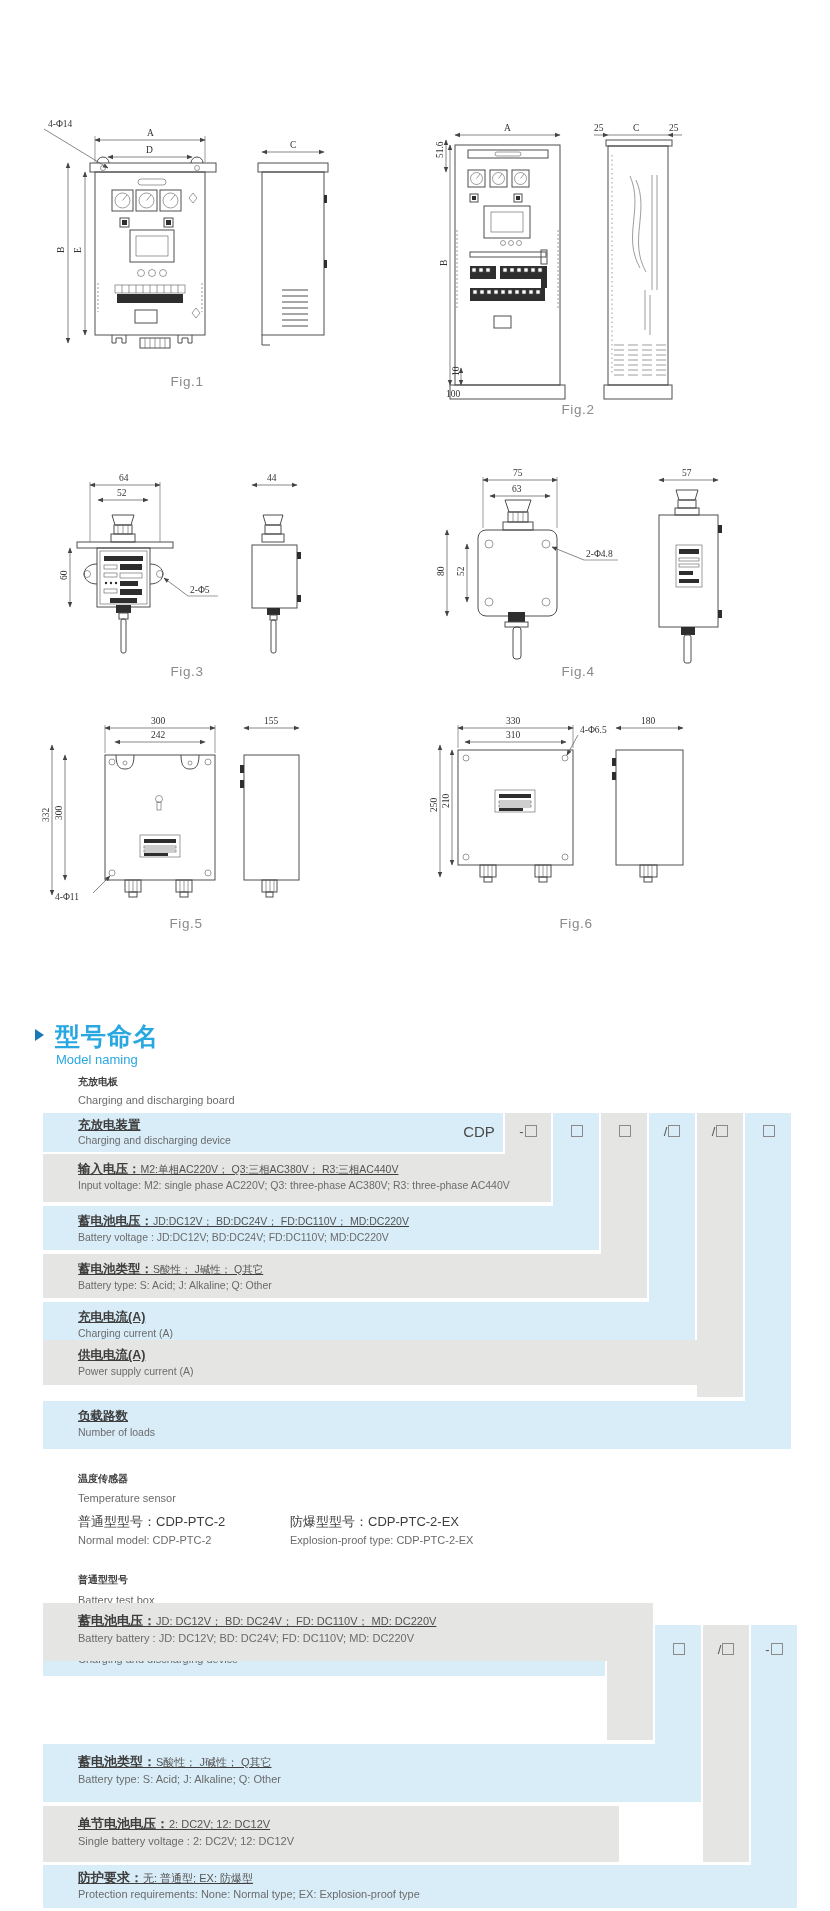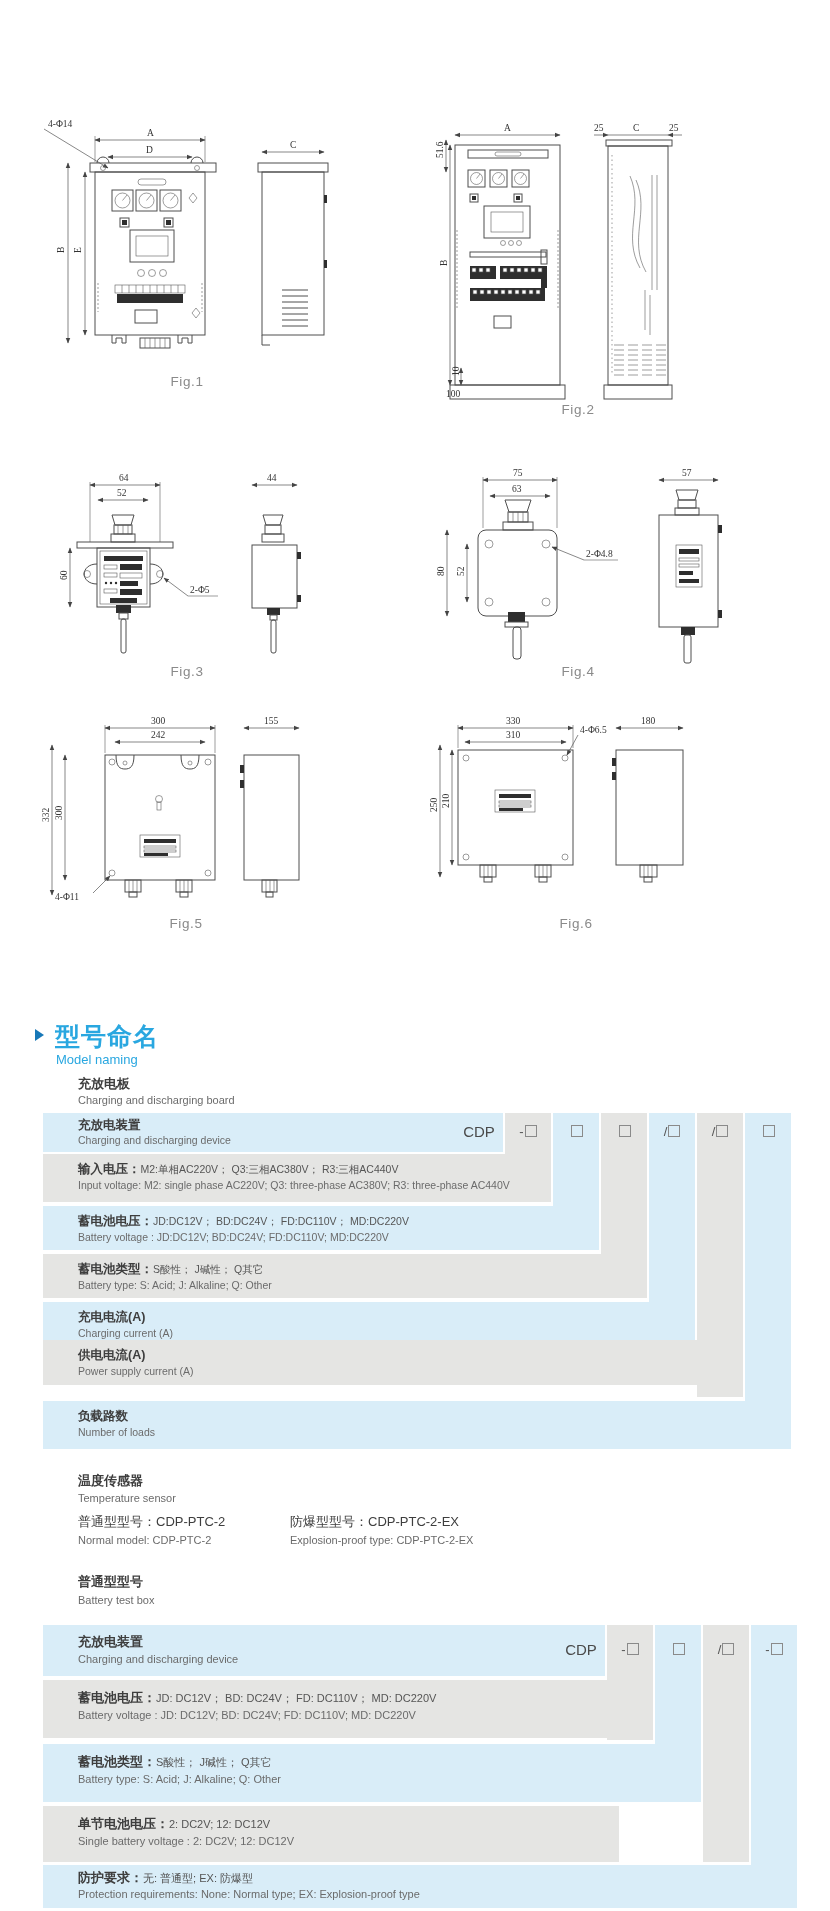--- a/index.html
+++ b/index.html
@@ -13,28 +13,28 @@
   .dim{stroke:#555;stroke-width:.7;fill:none;}
   .dk{fill:#2e2e2e;stroke:none;}
   .lt{fill:#ffffff;stroke:#4e4e4e;stroke-width:.7;}
   .dimtxt{font:9.5px "Liberation Serif","DejaVu Serif",serif;fill:#333;}
   .cap{font:13.5px "Liberation Sans",sans-serif;fill:#8a8a8a;letter-spacing:.6px;}
   
   .sec-tri{width:0;height:0;border-left:9px solid #1878b8;border-top:6px solid transparent;
            border-bottom:6px solid transparent;left:35px;top:1029px;}
   .sec-title{left:55px;top:1020px;font-size:25px;font-weight:bold;color:#29a7e0;letter-spacing:1px;}
   .sec-sub{left:56px;top:1052px;font-size:13px;color:#29a7e0;}
-  .h-zh{font-size:13px;font-weight:bold;color:#3e3e3e;}
+  .h-zh{font-size:10px;font-weight:bold;color:#3e3e3e;}
   .h-en{font-size:11px;color:#6b6b6b;}
   .band{position:absolute;left:43px;}
   .blue{background:#d9edf8;}
   .gray{background:#e5e5e3;}
   .strip{position:absolute;width:46px;top:1113px;}
   .strip2{top:1625px;}
-  .row-zh{position:absolute;left:35px;top:7px;font-size:12.5px;font-weight:bold;color:#3e3e3e;white-space:nowrap;}
+  .row-zh{position:absolute;left:35px;top:7px;font-size:12.5px;font-weight:bold;color:#3e3e3e;white-space:nowrap;text-decoration:underline;}
   .row-zh .rest{font-size:10.5px;font-weight:normal;color:#555;}
   .row-en{position:absolute;left:35px;top:25px;font-size:10.5px;color:#6b6b6b;white-space:nowrap;}
   .code{position:absolute;width:60px;text-align:center;font-size:15px;color:#4a4a4a;}
   .cell{position:absolute;width:46px;text-align:center;font-size:13px;color:#555;}
   .sq{display:inline-block;width:10px;height:10px;border:1px solid #8a8a8a;vertical-align:-1px;margin-left:1px;background:transparent;}
   .t2 .row-zh{font-size:13px;top:9px;}
   .t2 .row-zh .rest{font-size:11px;}
   .t2 .row-en{top:29px;font-size:11px;}
 </style>
 </head>
@@ -562,23 +562,23 @@
   <div class="band blue" style="top:1625px;width:562px;height:51px;">
     <div class="row-zh" style="top:8px;">充放电装置</div>
     <div class="row-en" style="top:28px;">Charging and discharging device</div>
   </div>
   <div class="abs code" style="left:551px;top:1641px;">CDP</div>
   <div class="abs cell" style="left:607px;top:1642px;"><span>-</span><span class="sq"></span></div>
   <div class="abs cell" style="left:655px;top:1642px;"><span></span><span class="sq"></span></div>
   <div class="abs cell" style="left:703px;top:1642px;"><span>/</span><span class="sq"></span></div>
   <div class="abs cell" style="left:751px;top:1642px;"><span>-</span><span class="sq"></span></div>
 
-  <div class="band gray" style="top:1680px;width:610px;height:58px;">
+  <div class="band gray" style="top:1603px;width:610px;height:58px;">
     <div class="row-zh"><span>蓄电池电压：</span><span class="rest">JD: DC12V； BD: DC24V； FD: DC110V； MD: DC220V</span></div>
-    <div class="row-en">Battery voltage : JD: DC12V; BD: DC24V; FD: DC110V; MD: DC220V</div>
+    <div class="row-en">Battery battery : JD: DC12V; BD: DC24V; FD: DC110V; MD: DC220V</div>
   </div>
   <div class="band blue" style="top:1744px;width:658px;height:58px;">
     <div class="row-zh"><span>蓄电池类型：</span><span class="rest">S酸性； J碱性； Q其它</span></div>
     <div class="row-en">Battery type: S: Acid; J: Alkaline; Q: Other</div>
   </div>
   <div class="band gray" style="top:1806px;width:576px;height:56px;">
     <div class="row-zh"><span>单节电池电压：</span><span class="rest">2: DC2V; 12: DC12V</span></div>
     <div class="row-en">Single battery voltage :  2: DC2V; 12: DC12V</div>
   </div>
   <div class="band blue" style="top:1865px;width:754px;height:43px;">

